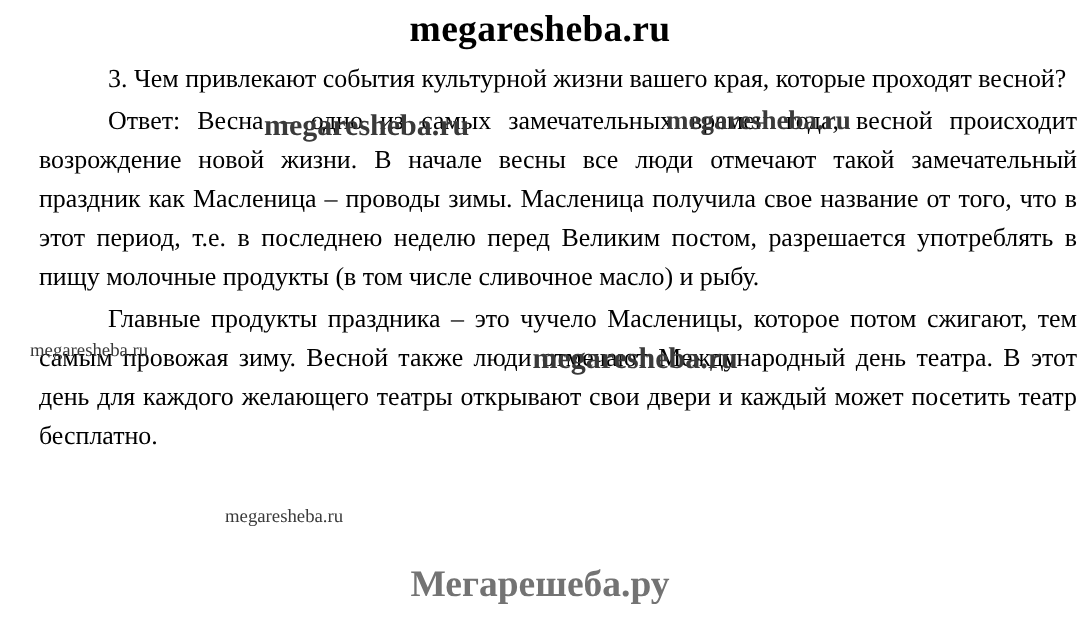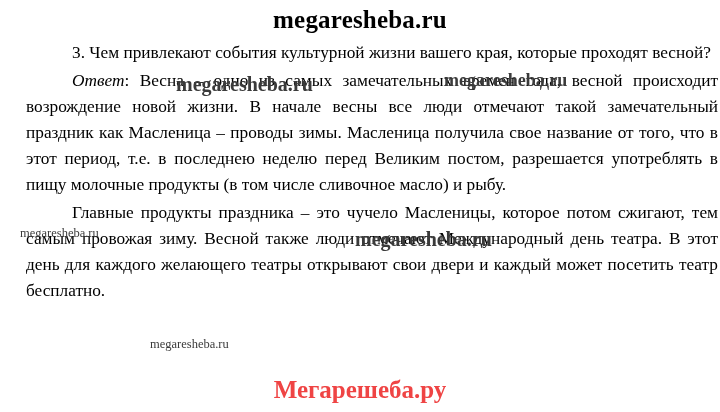--- a/index.html
+++ b/index.html
@@ -34,42 +34,41 @@
   }
   .bottom-brand {
     position: absolute;
     bottom: 8px;
     left: 0;
     width: 720px;
     text-align: center;
     font-family: "Liberation Serif", serif;
     font-weight: bold;
     font-size: 25px;
-    color: #ef4444;
+    color: #737373;
   }
   .content {
     position: absolute;
     top: 40px;
     left: 26px;
     width: 692px;
     font-size: 17.3px;
     line-height: 26px;
     text-align: justify;
   }
   .para {
     margin: 0 0 0 0;
     text-indent: 46px;
     text-align: justify;
     text-justify: inter-word;
   }
   .para + .para {
     margin-top: 2px;
   }
   .italic {
-    font-style: italic;
   }
   .wm {
     position: absolute;
     color: #3a3a3a;
     font-family: "Liberation Serif", serif;
     white-space: nowrap;
     pointer-events: none;
   }
   .wm-bold-mid {
     font-weight: bold;

